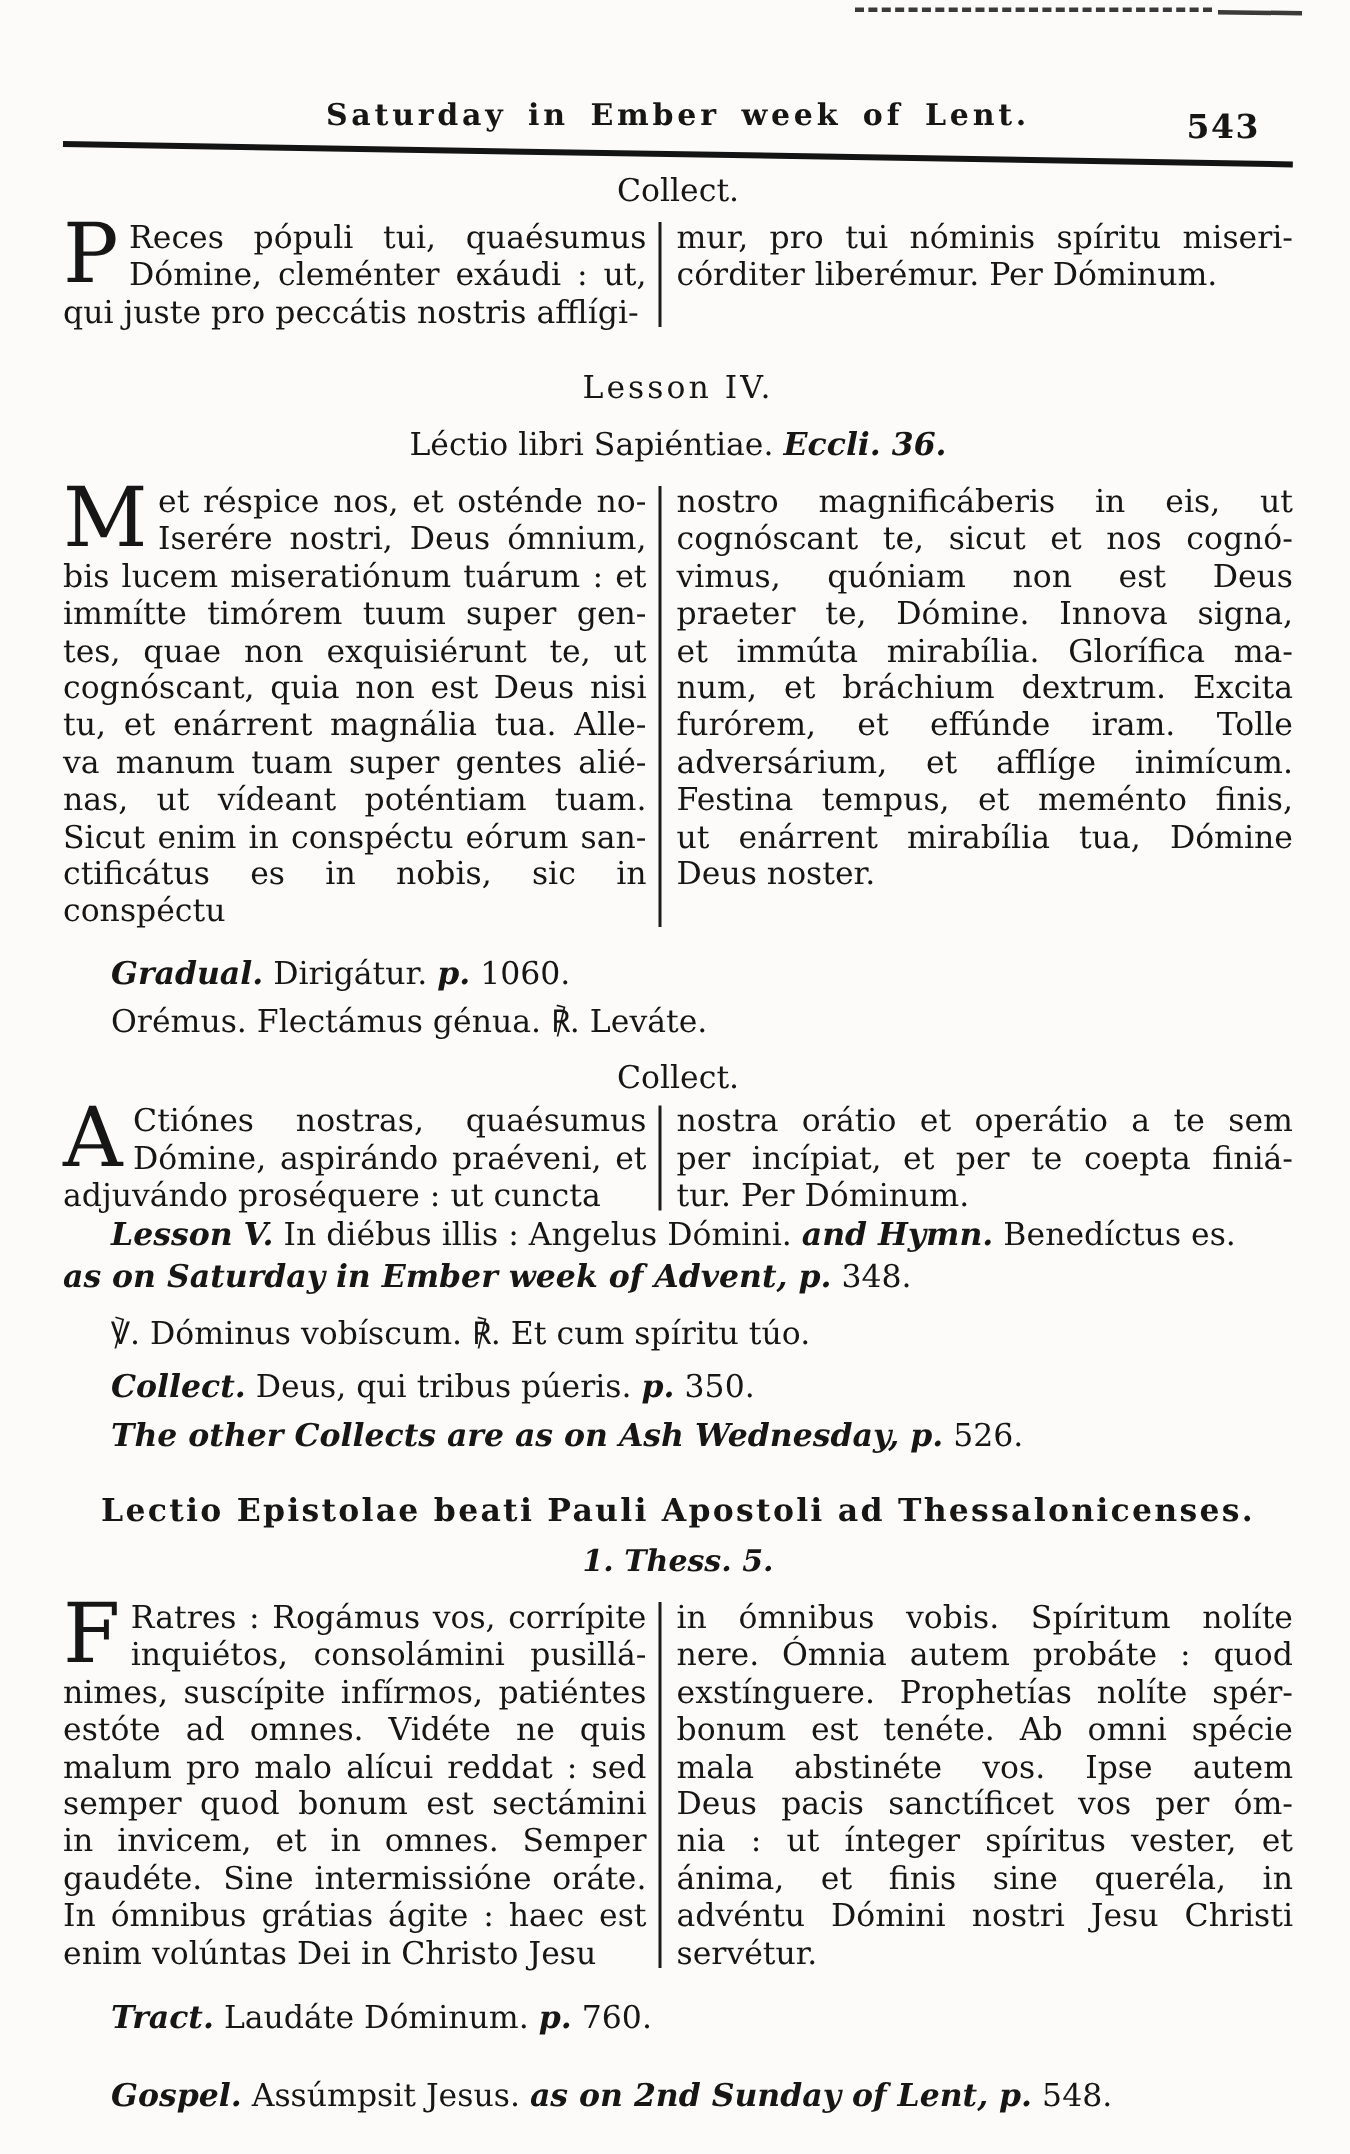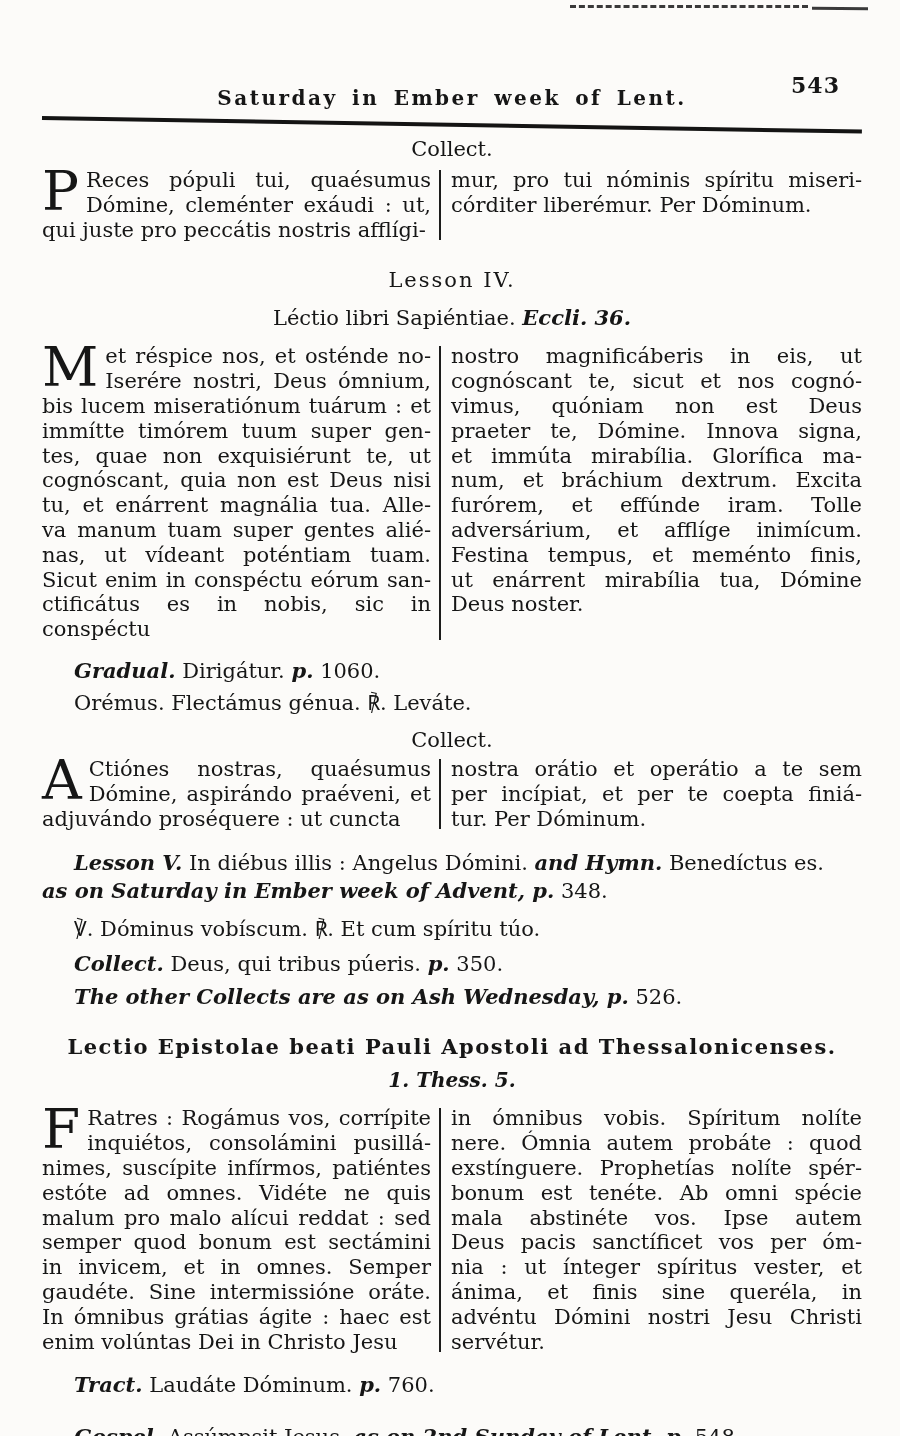--- a/index.html
+++ b/index.html
@@ -12,21 +12,21 @@
     font-family:"DejaVu Serif","Liberation Serif",serif;
     overflow:hidden;
   }
   .content { padding:0 38px 0 42px; }
 
   
   .top-artifact { position:absolute; top:5px; left:570px; width:238px; height:0; border-top:3px dashed #3a3a3a; }
   .top-artifact-tail { position:absolute; top:7px; left:812px; width:56px; height:3px; background:#3a3a3a; transform:rotate(0.6deg); }
 
   
-  .running-head { position:relative; padding-top:86px; height:26px; }
+  .running-head { position:relative; padding-top:64px; height:26px; }
   .rh-title {
     display:block; text-align:center;
     font-weight:bold; font-size:20px; letter-spacing:2.5px; word-spacing:5px;
   }
   .rh-page { position:absolute; right:22px; top:72px; font-weight:bold; font-size:22px; letter-spacing:1px; }
 
   .head-rule {
     margin:4px 0 0 0; height:4px; background:#141414;
     transform:rotate(0.95deg); transform-origin:left center;
   }
@@ -59,21 +59,21 @@
   .dropcap {
     float:left;
     font-size:55px; line-height:42px; height:47px;
     margin:2px 7px 0 0;
   }
 
   
   .rubric { font-size:21px; line-height:25px; text-indent:32px; }
   .r-gradual  { margin-top:16px; }
   .r-oremus   { margin-top:7px; }
-  .r-lesson5  { margin-top:18px; line-height:27px; }
+  .r-lesson5  { line-height:27px; }
   .r-lesson5 .hang { text-indent:32px; }
   .r-versicle { margin-top:12px; }
   .r-collectdeus { margin-top:9px; }
   .r-othercollects { margin-top:7px; }
   .r-tract  { margin-top:18px; }
   .r-gospel { margin-top:26px; }
   .seg-bi { font-style:italic; font-weight:bold; }
 
   
   .flush { text-indent:0; }

